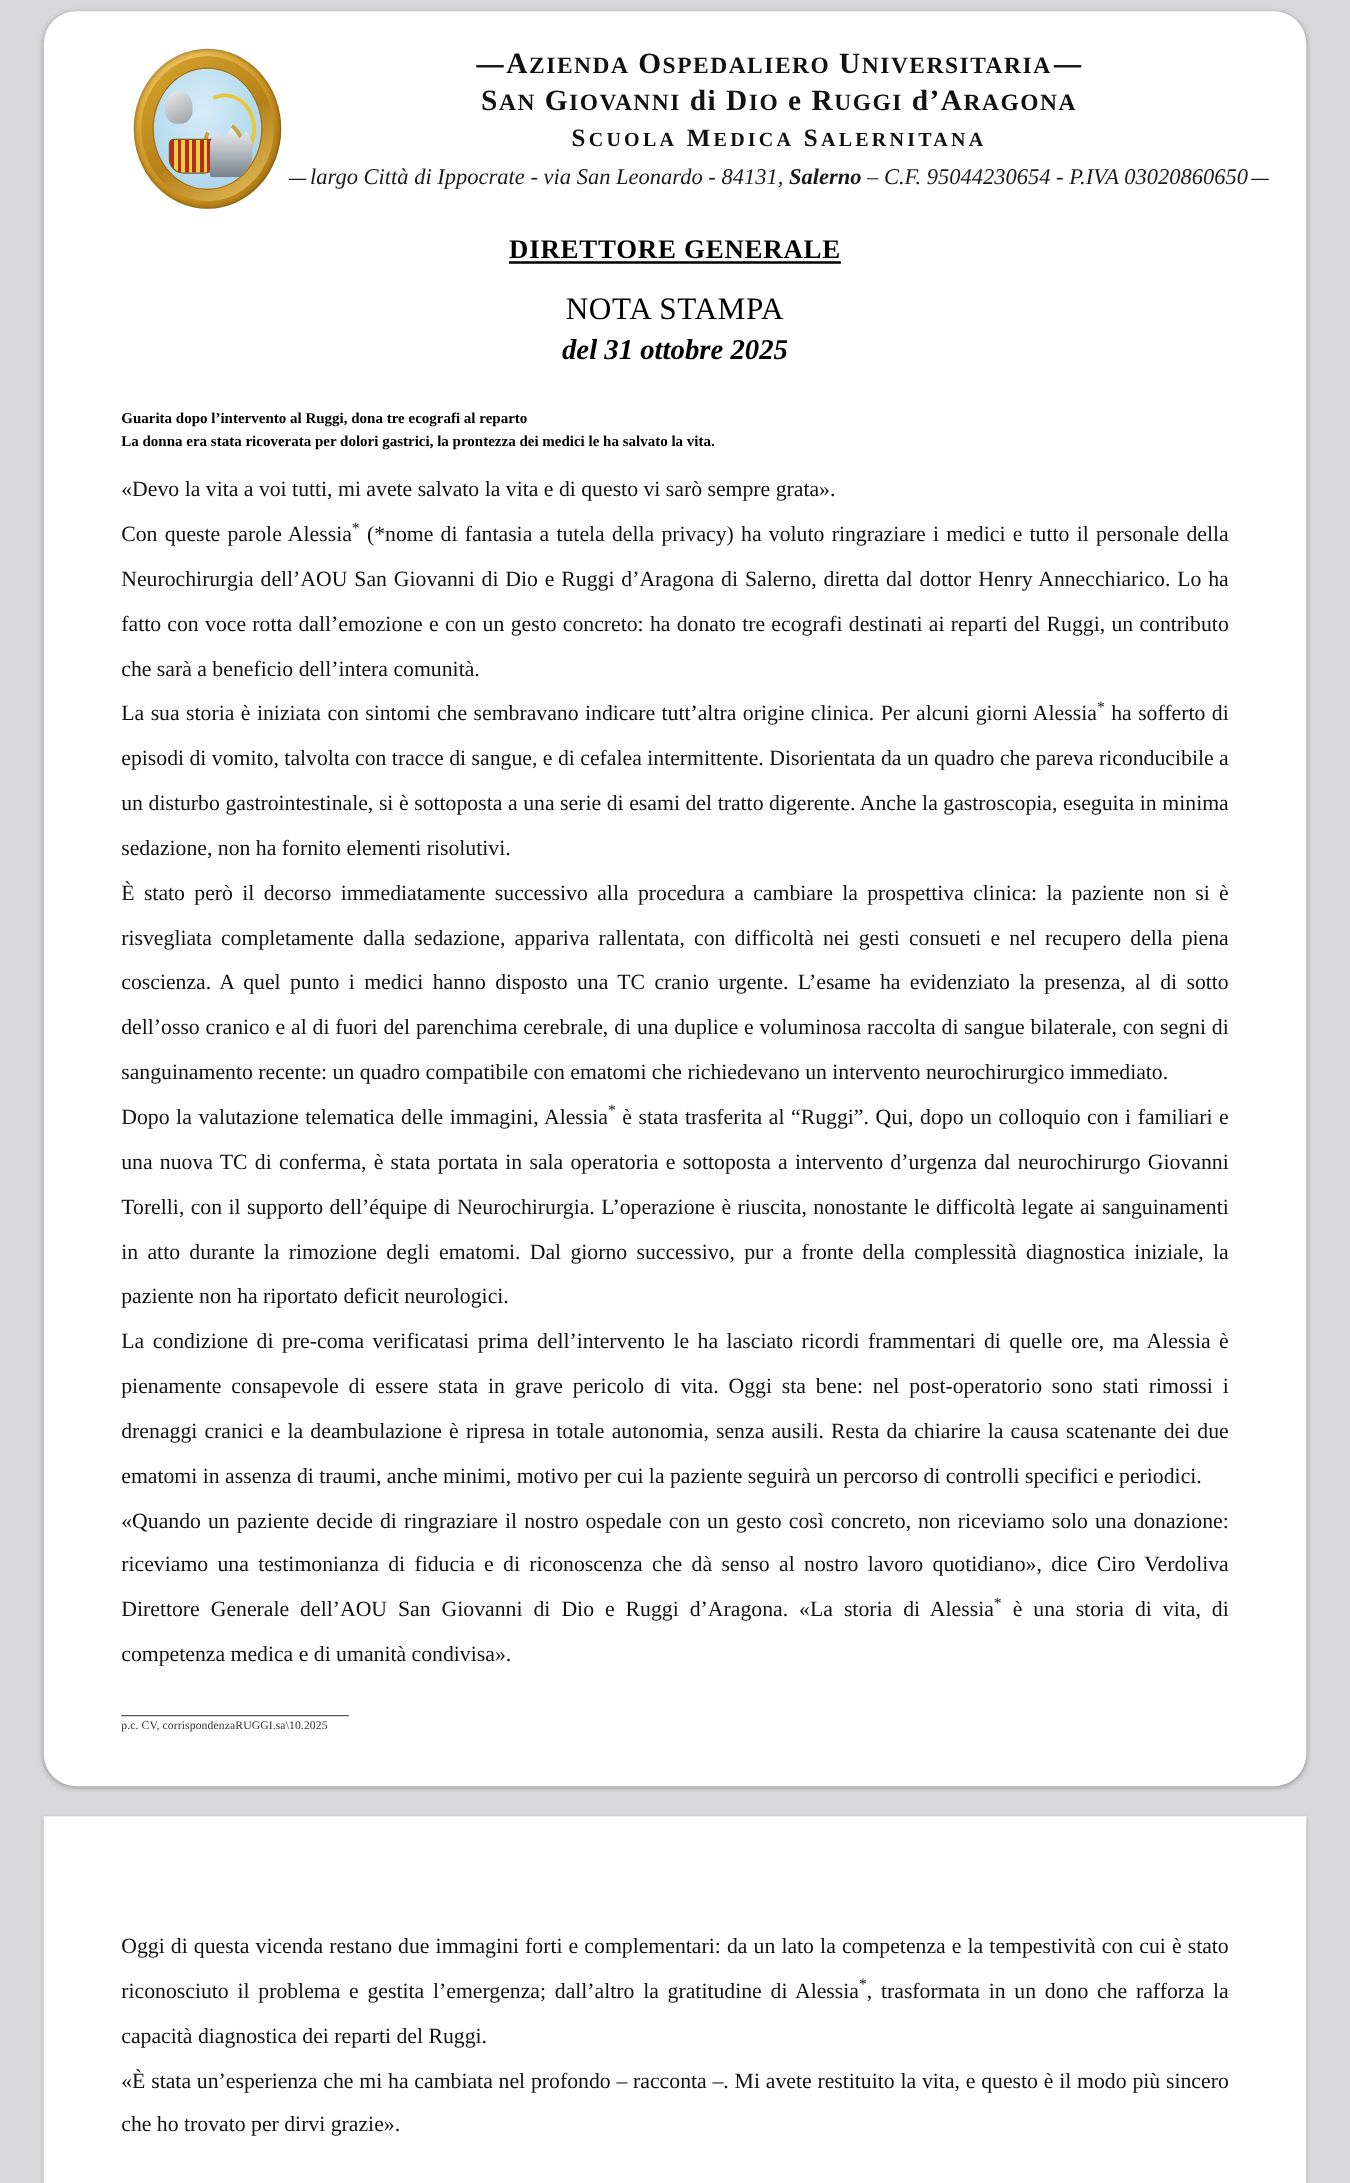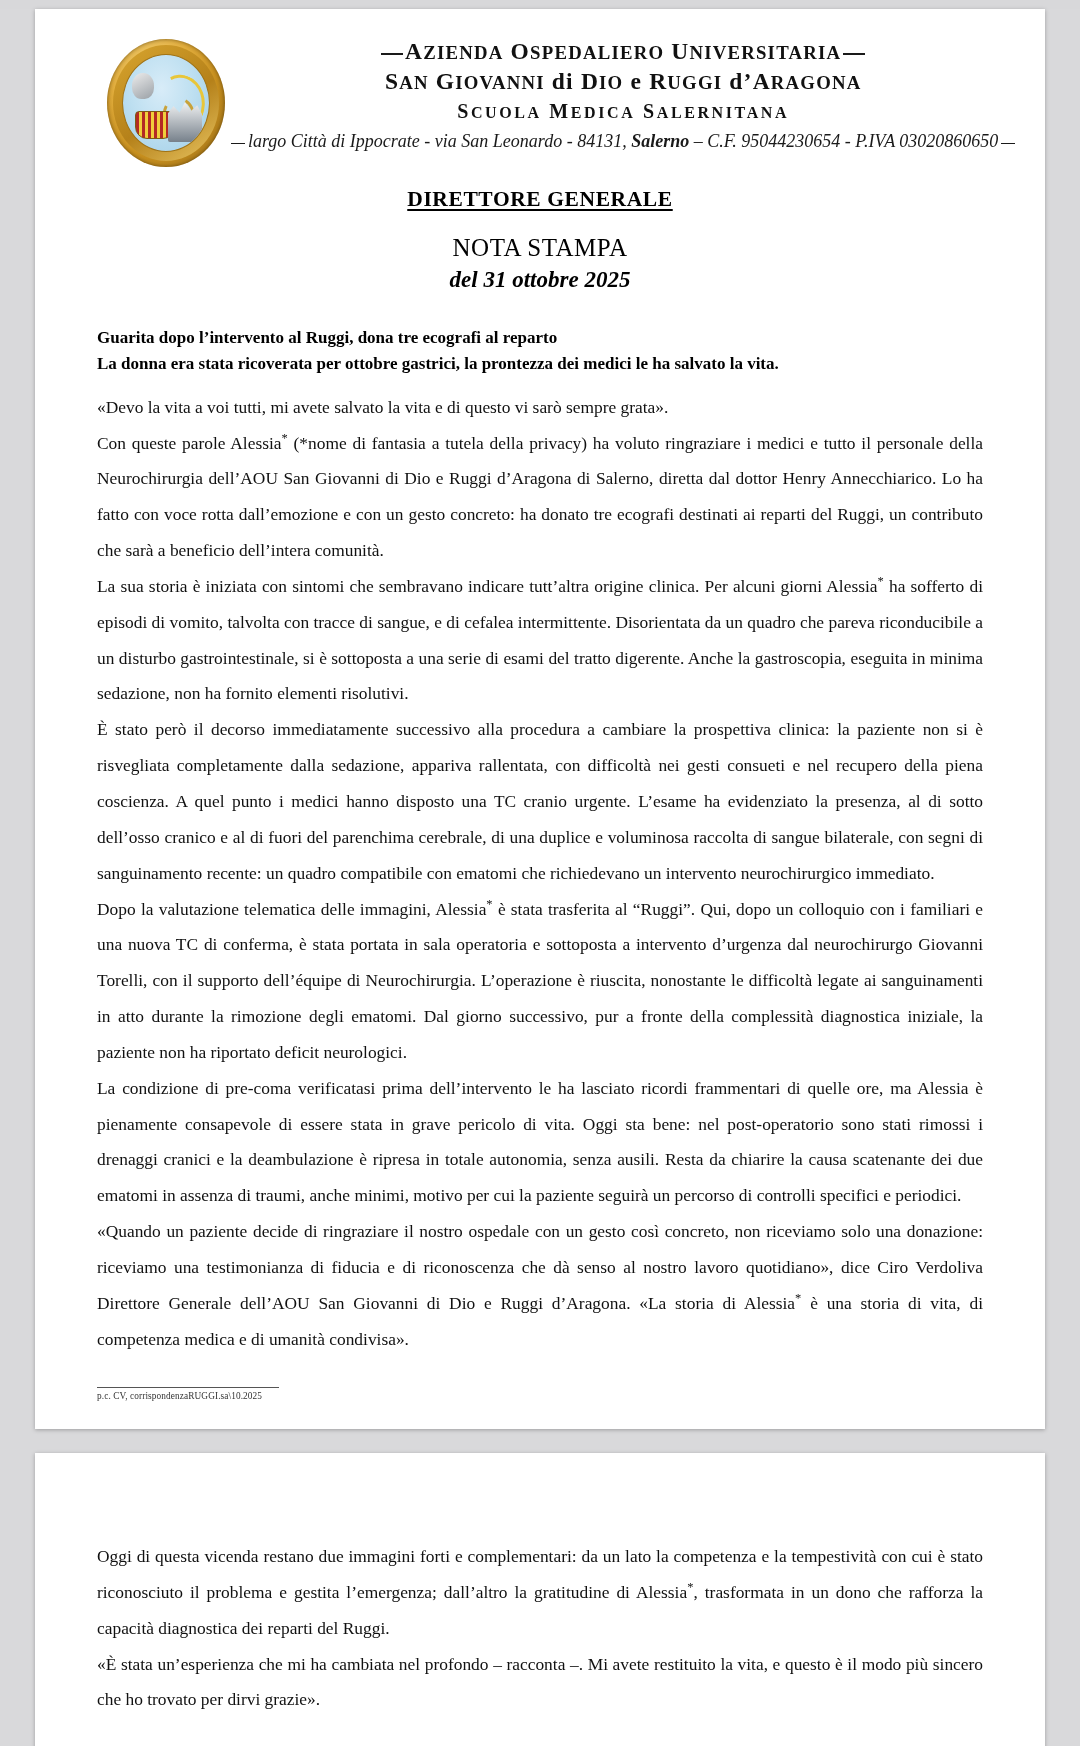--- a/index.html
+++ b/index.html
@@ -27,20 +27,21 @@
     margin: 0 auto;
     box-sizing: border-box;
     box-shadow: 0 1px 4px rgba(0,0,0,0.28);
   }
 
   .page-one {
     width: 1010px;
     margin-top: 9px;
     padding: 26px 62px 20px 62px;
     min-height: 1420px;
+    border-radius: 26px;
   }
 
   .page-two {
     width: 1010px;
     margin-top: 24px;
     padding: 86px 62px 40px 62px;
     min-height: 400px;
   }
 
   
@@ -204,21 +205,21 @@
     font-style: italic;
     font-size: 23px;
     margin-top: 5px;
     color: #000;
   }
 
   
   .headline-block { margin-top: 32px; }
   .headline {
     font-weight: bold;
-    font-size: 17px;
+    font-size: 12px;
     color: #000;
     line-height: 1.55;
     text-align: left;
   }
 
   
   .body-block { margin-top: 12px; }
   .para {
     font-size: 17.4px;
     line-height: 2.06;
@@ -281,21 +282,21 @@
 
       </div>
     </div>
 
     <div class="dir-generale">DIRETTORE GENERALE</div>
     <div class="nota-stampa">NOTA STAMPA</div>
     <div class="nota-date">del 31 ottobre 2025</div>
 
     <div class="headline-block">
       <div class="headline">Guarita dopo l’intervento al Ruggi, dona tre ecografi al reparto</div>
-      <div class="headline">La donna era stata ricoverata per ottobre gastrici, la prontezza dei medici le ha salvato la vita.</div>
+      <div class="headline">La donna era stata ricoverata per dolori gastrici, la prontezza dei medici le ha salvato la vita.</div>
     </div>
 
     <div class="body-block">
 
       <p class="para"><span>«Devo la vita a voi tutti, mi avete salvato la vita e di questo vi sarò sempre grata».</span></p>
 
       <p class="para"><span>Con queste parole Alessia</span><sup class="ast">*</sup><span> (*nome di fantasia a tutela della privacy) ha voluto ringraziare i medici e tutto il personale della Neurochirurgia dell’AOU San Giovanni di Dio e Ruggi d’Aragona di Salerno, diretta dal dottor Henry Annecchiarico. Lo ha fatto con voce rotta dall’emozione e con un gesto concreto: ha donato tre ecografi destinati ai reparti del Ruggi, un contributo che sarà a beneficio dell’intera comunità.</span></p>
 
       <p class="para"><span>La sua storia è iniziata con sintomi che sembravano indicare tutt’altra origine clinica. Per alcuni giorni Alessia</span><sup class="ast">*</sup><span> ha sofferto di episodi di vomito, talvolta con tracce di sangue, e di cefalea intermittente. Disorientata da un quadro che pareva riconducibile a un disturbo gastrointestinale, si è sottoposta a una serie di esami del tratto digerente. Anche la gastroscopia, eseguita in minima sedazione, non ha fornito elementi risolutivi.</span></p>
 

